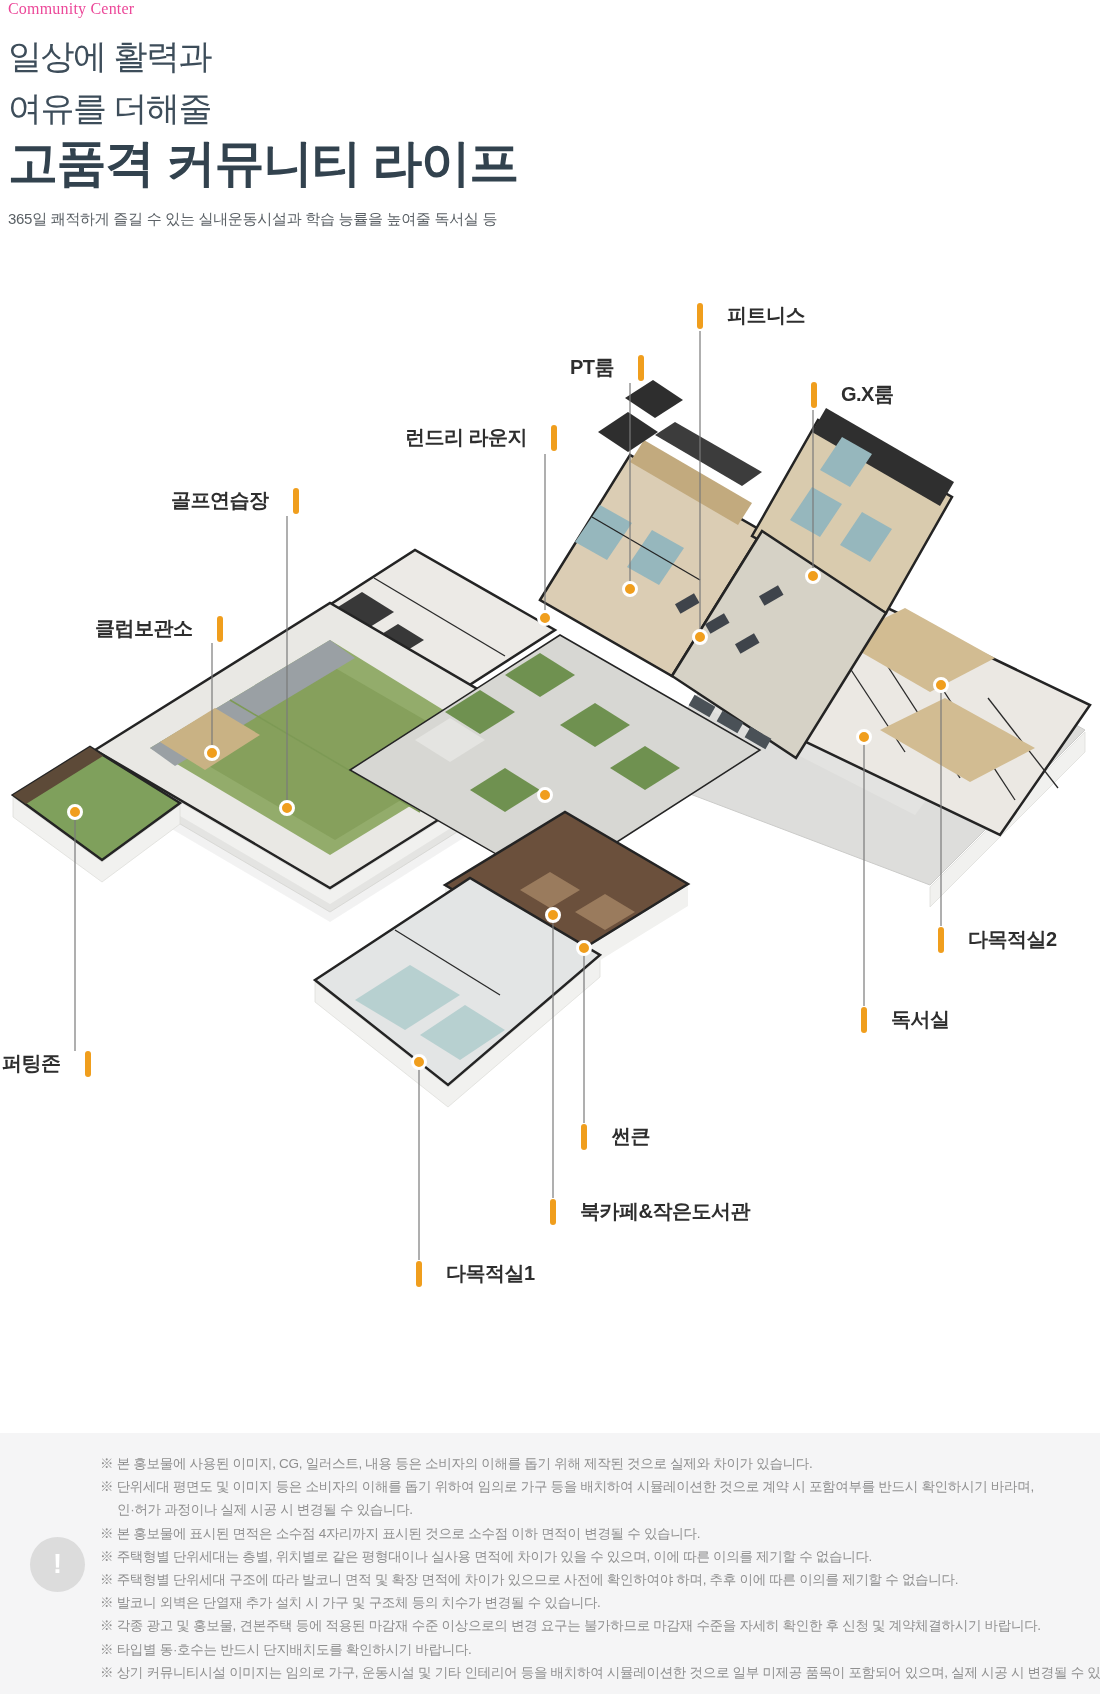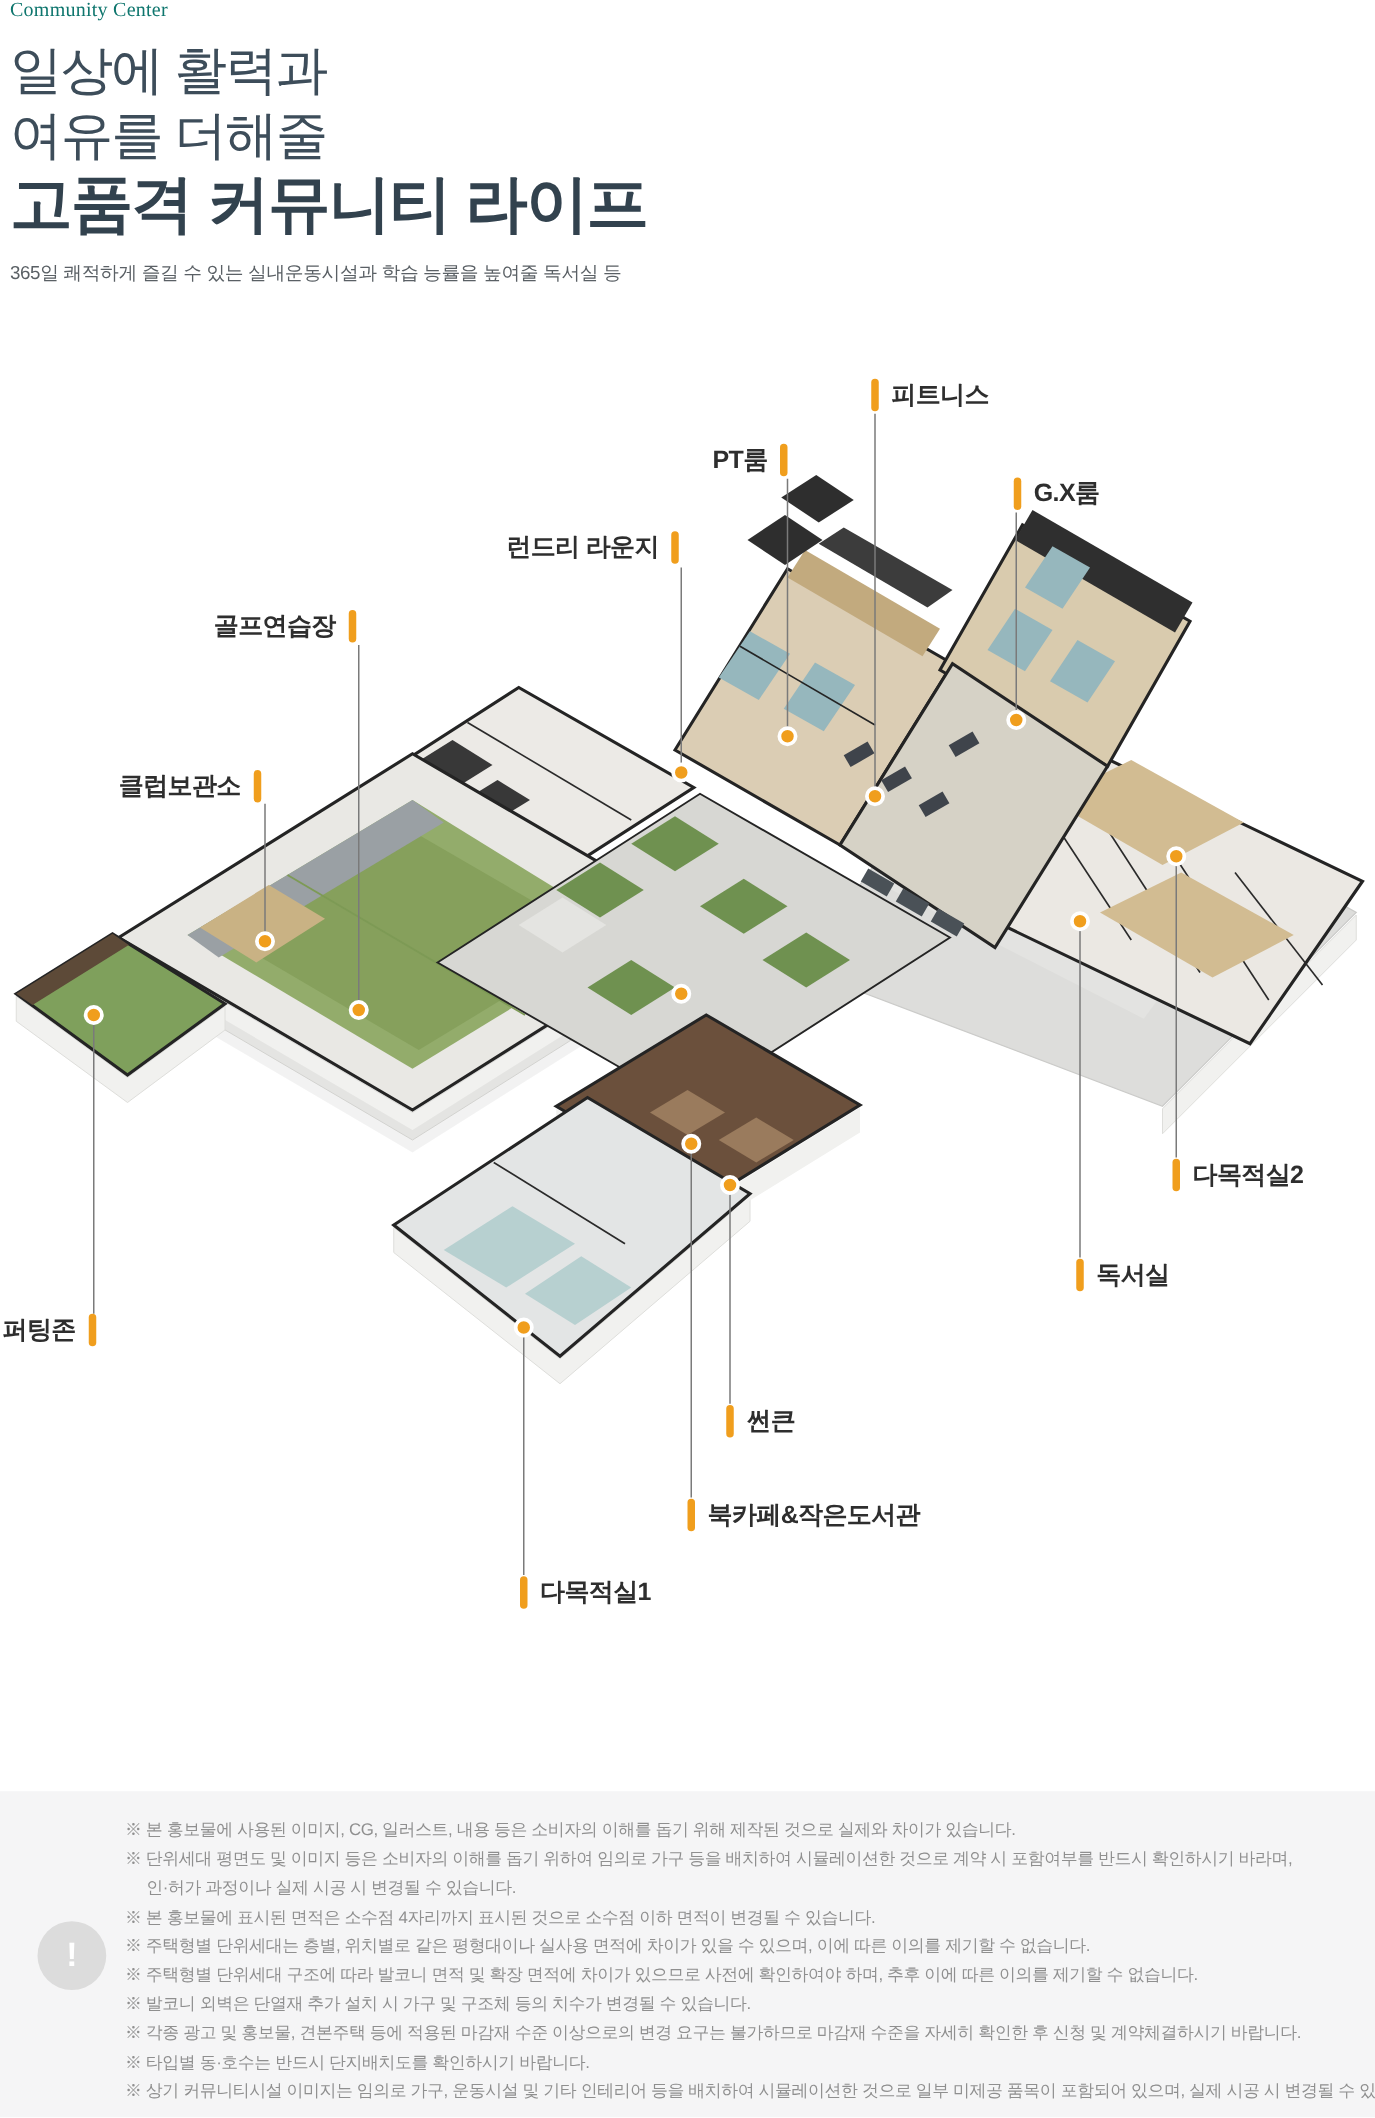--- a/index.html
+++ b/index.html
@@ -4,34 +4,34 @@
 <style>
   html,body{margin:0;padding:0;}
   body{
     width:1100px;height:1694px;position:relative;background:#ffffff;
     font-family:"Liberation Sans", sans-serif;overflow:hidden;
   }
   
   .eyebrow{
     position:absolute;left:8px;top:0px;
     font-family:"Liberation Serif", serif;
-    font-size:16px;color:#0f766e;letter-spacing:.2px;
+    font-size:16px;color:#ec4899;letter-spacing:.2px;
   }
   .title{position:absolute;left:8px;top:30px;color:#3d4d5a;}
-  .title .t-light{font-size:42px;font-weight:400;line-height:52px;letter-spacing:-1.5px;}
+  .title .t-light{font-size:34px;font-weight:400;line-height:52px;letter-spacing:-1.5px;}
   .title .t-bold{font-size:50px;font-weight:800;line-height:54px;letter-spacing:-1.5px;color:#32424e;margin-top:2px;}
   .desc{position:absolute;left:8px;top:206px;font-size:15px;line-height:26px;color:#5a6065;letter-spacing:-0.3px;}
 
   
   .plan{position:absolute;left:0;top:270px;width:1100px;height:1040px;}
   .plan svg{position:absolute;left:0;top:0;}
 
   
   .callout{
-    position:absolute;display:flex;align-items:center;gap:10px;
+    position:absolute;display:flex;align-items:center;gap:24px;
     font-size:20px;font-weight:700;color:#2e2e2e;letter-spacing:-0.5px;white-space:nowrap;
   }
   .callout .tick{display:inline-block;width:6px;height:26px;border-radius:3px;background:#f09e1d;flex:0 0 auto;}
 
   
   .disclaimer{
     position:absolute;left:0;top:1433px;width:1100px;height:261px;background:#f5f5f6;
   }
   .warn-circle{
     position:absolute;left:30px;top:104px;width:55px;height:55px;border-radius:50%;

